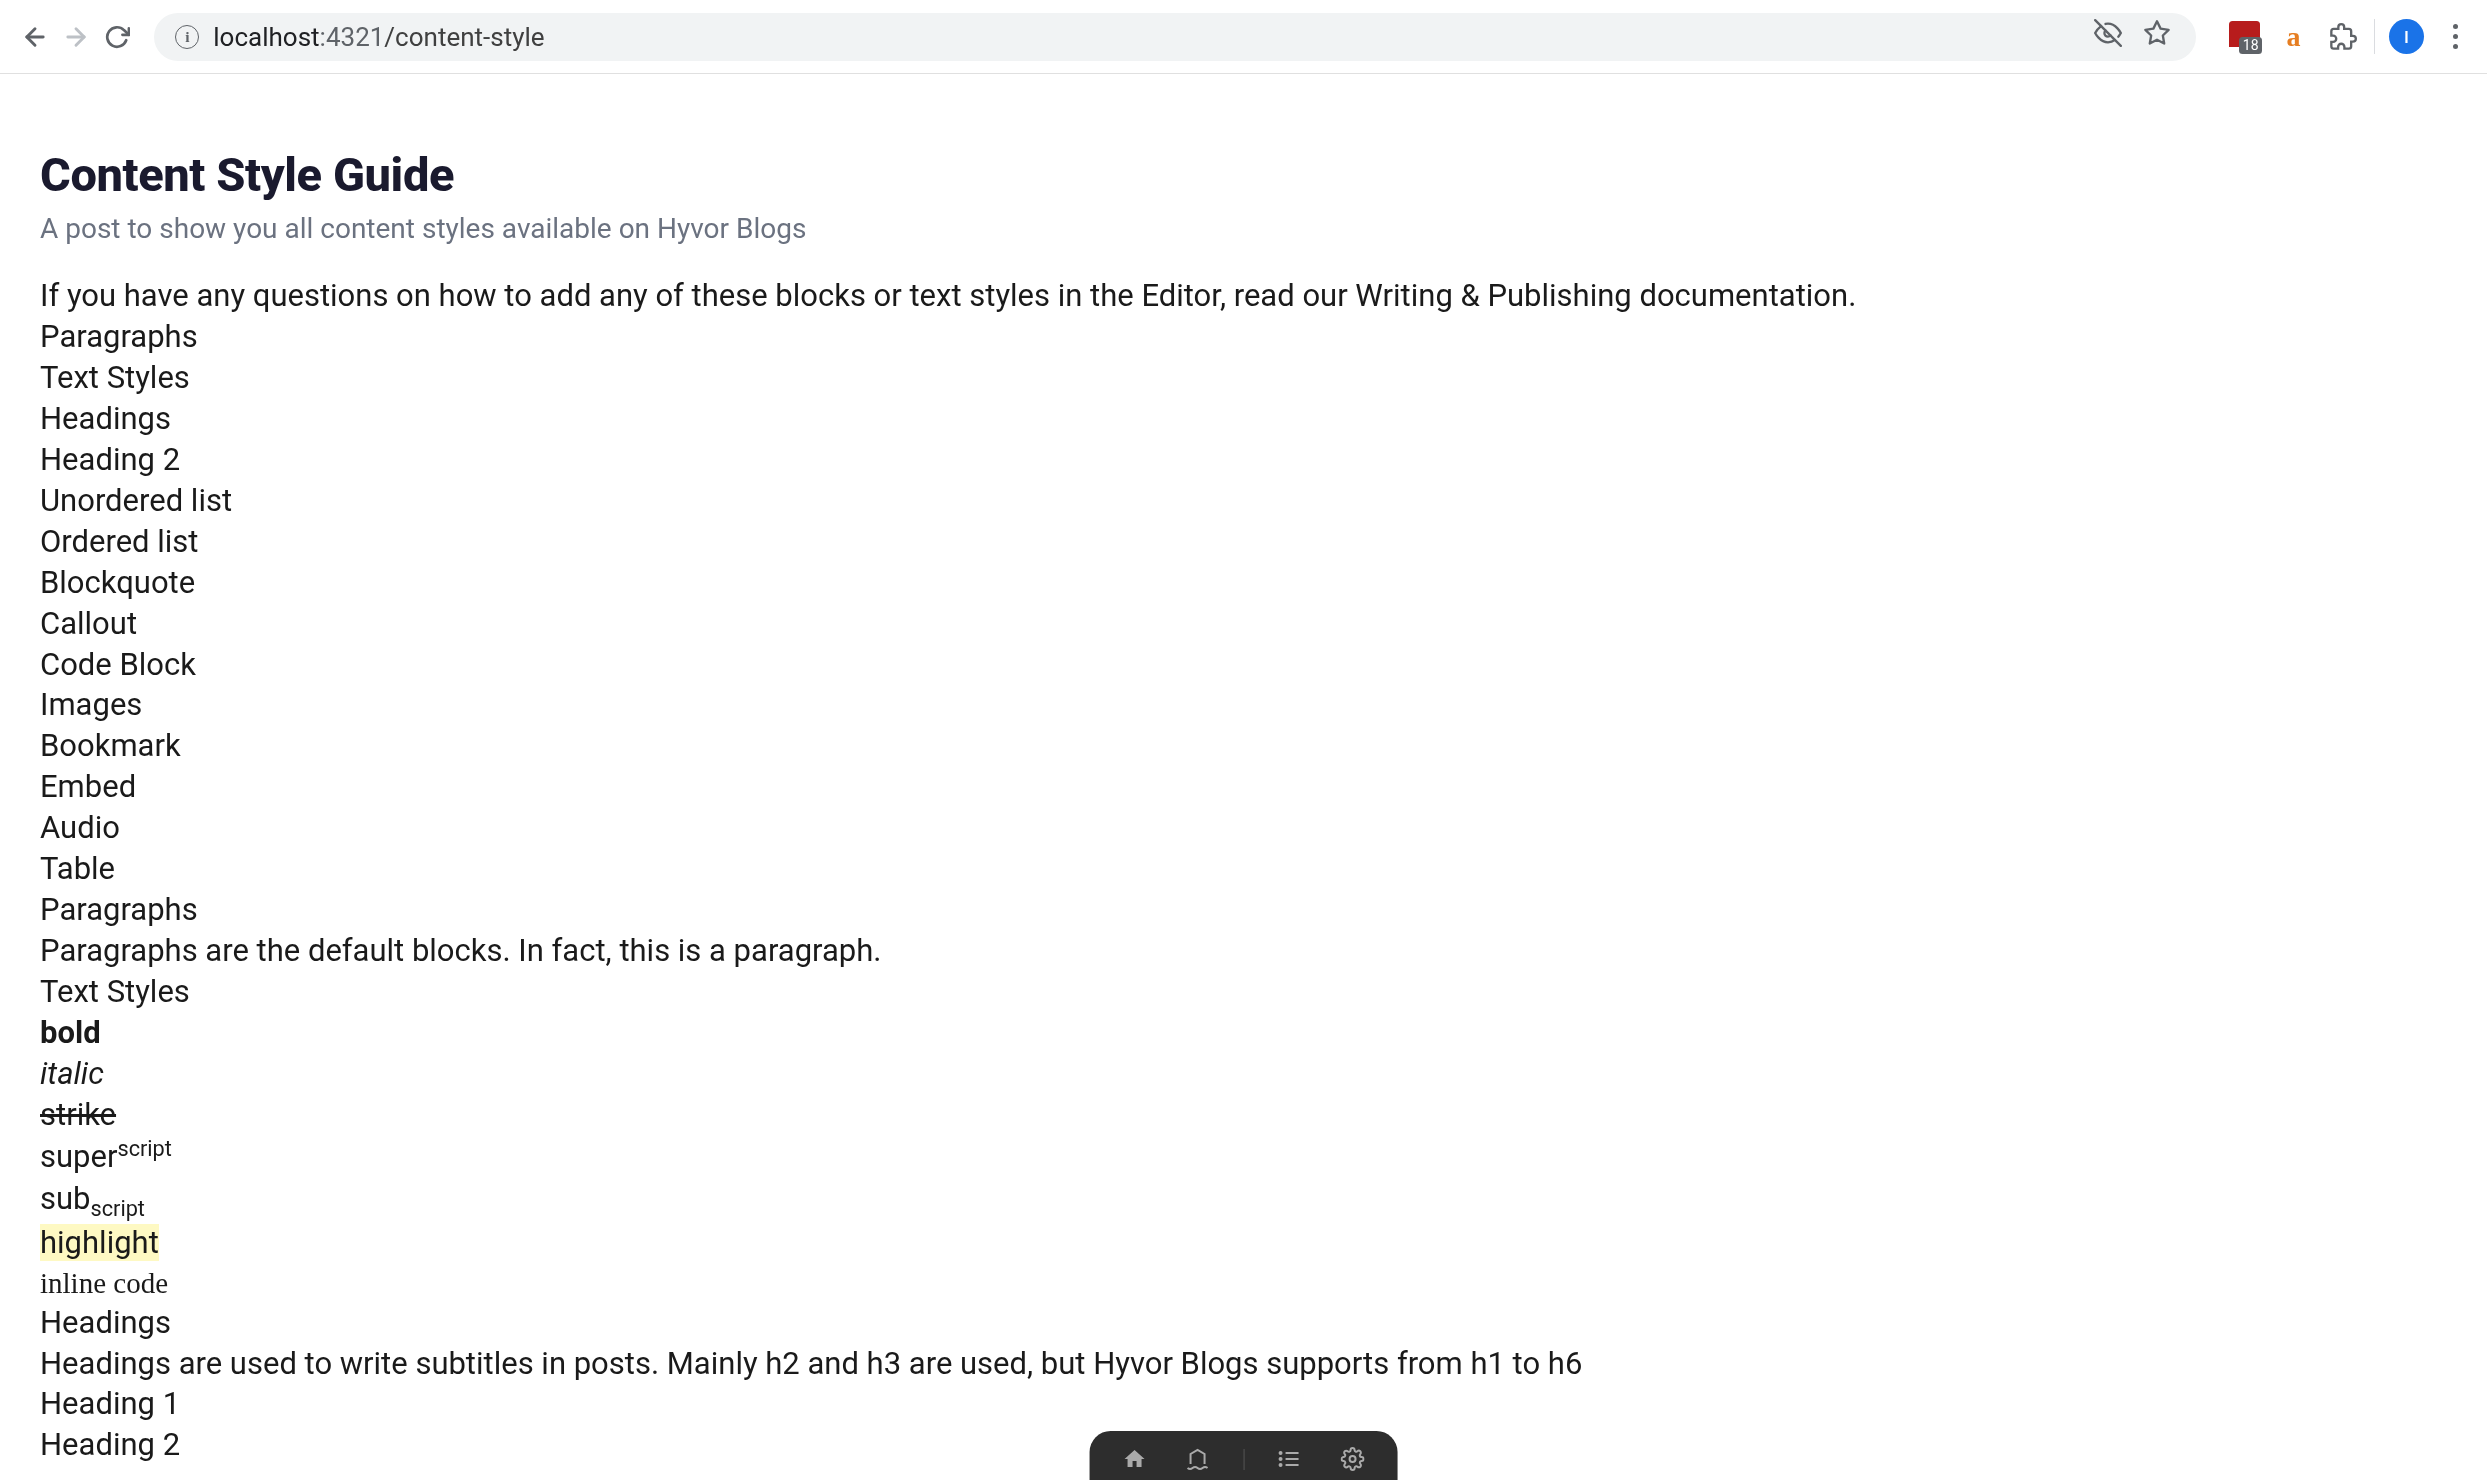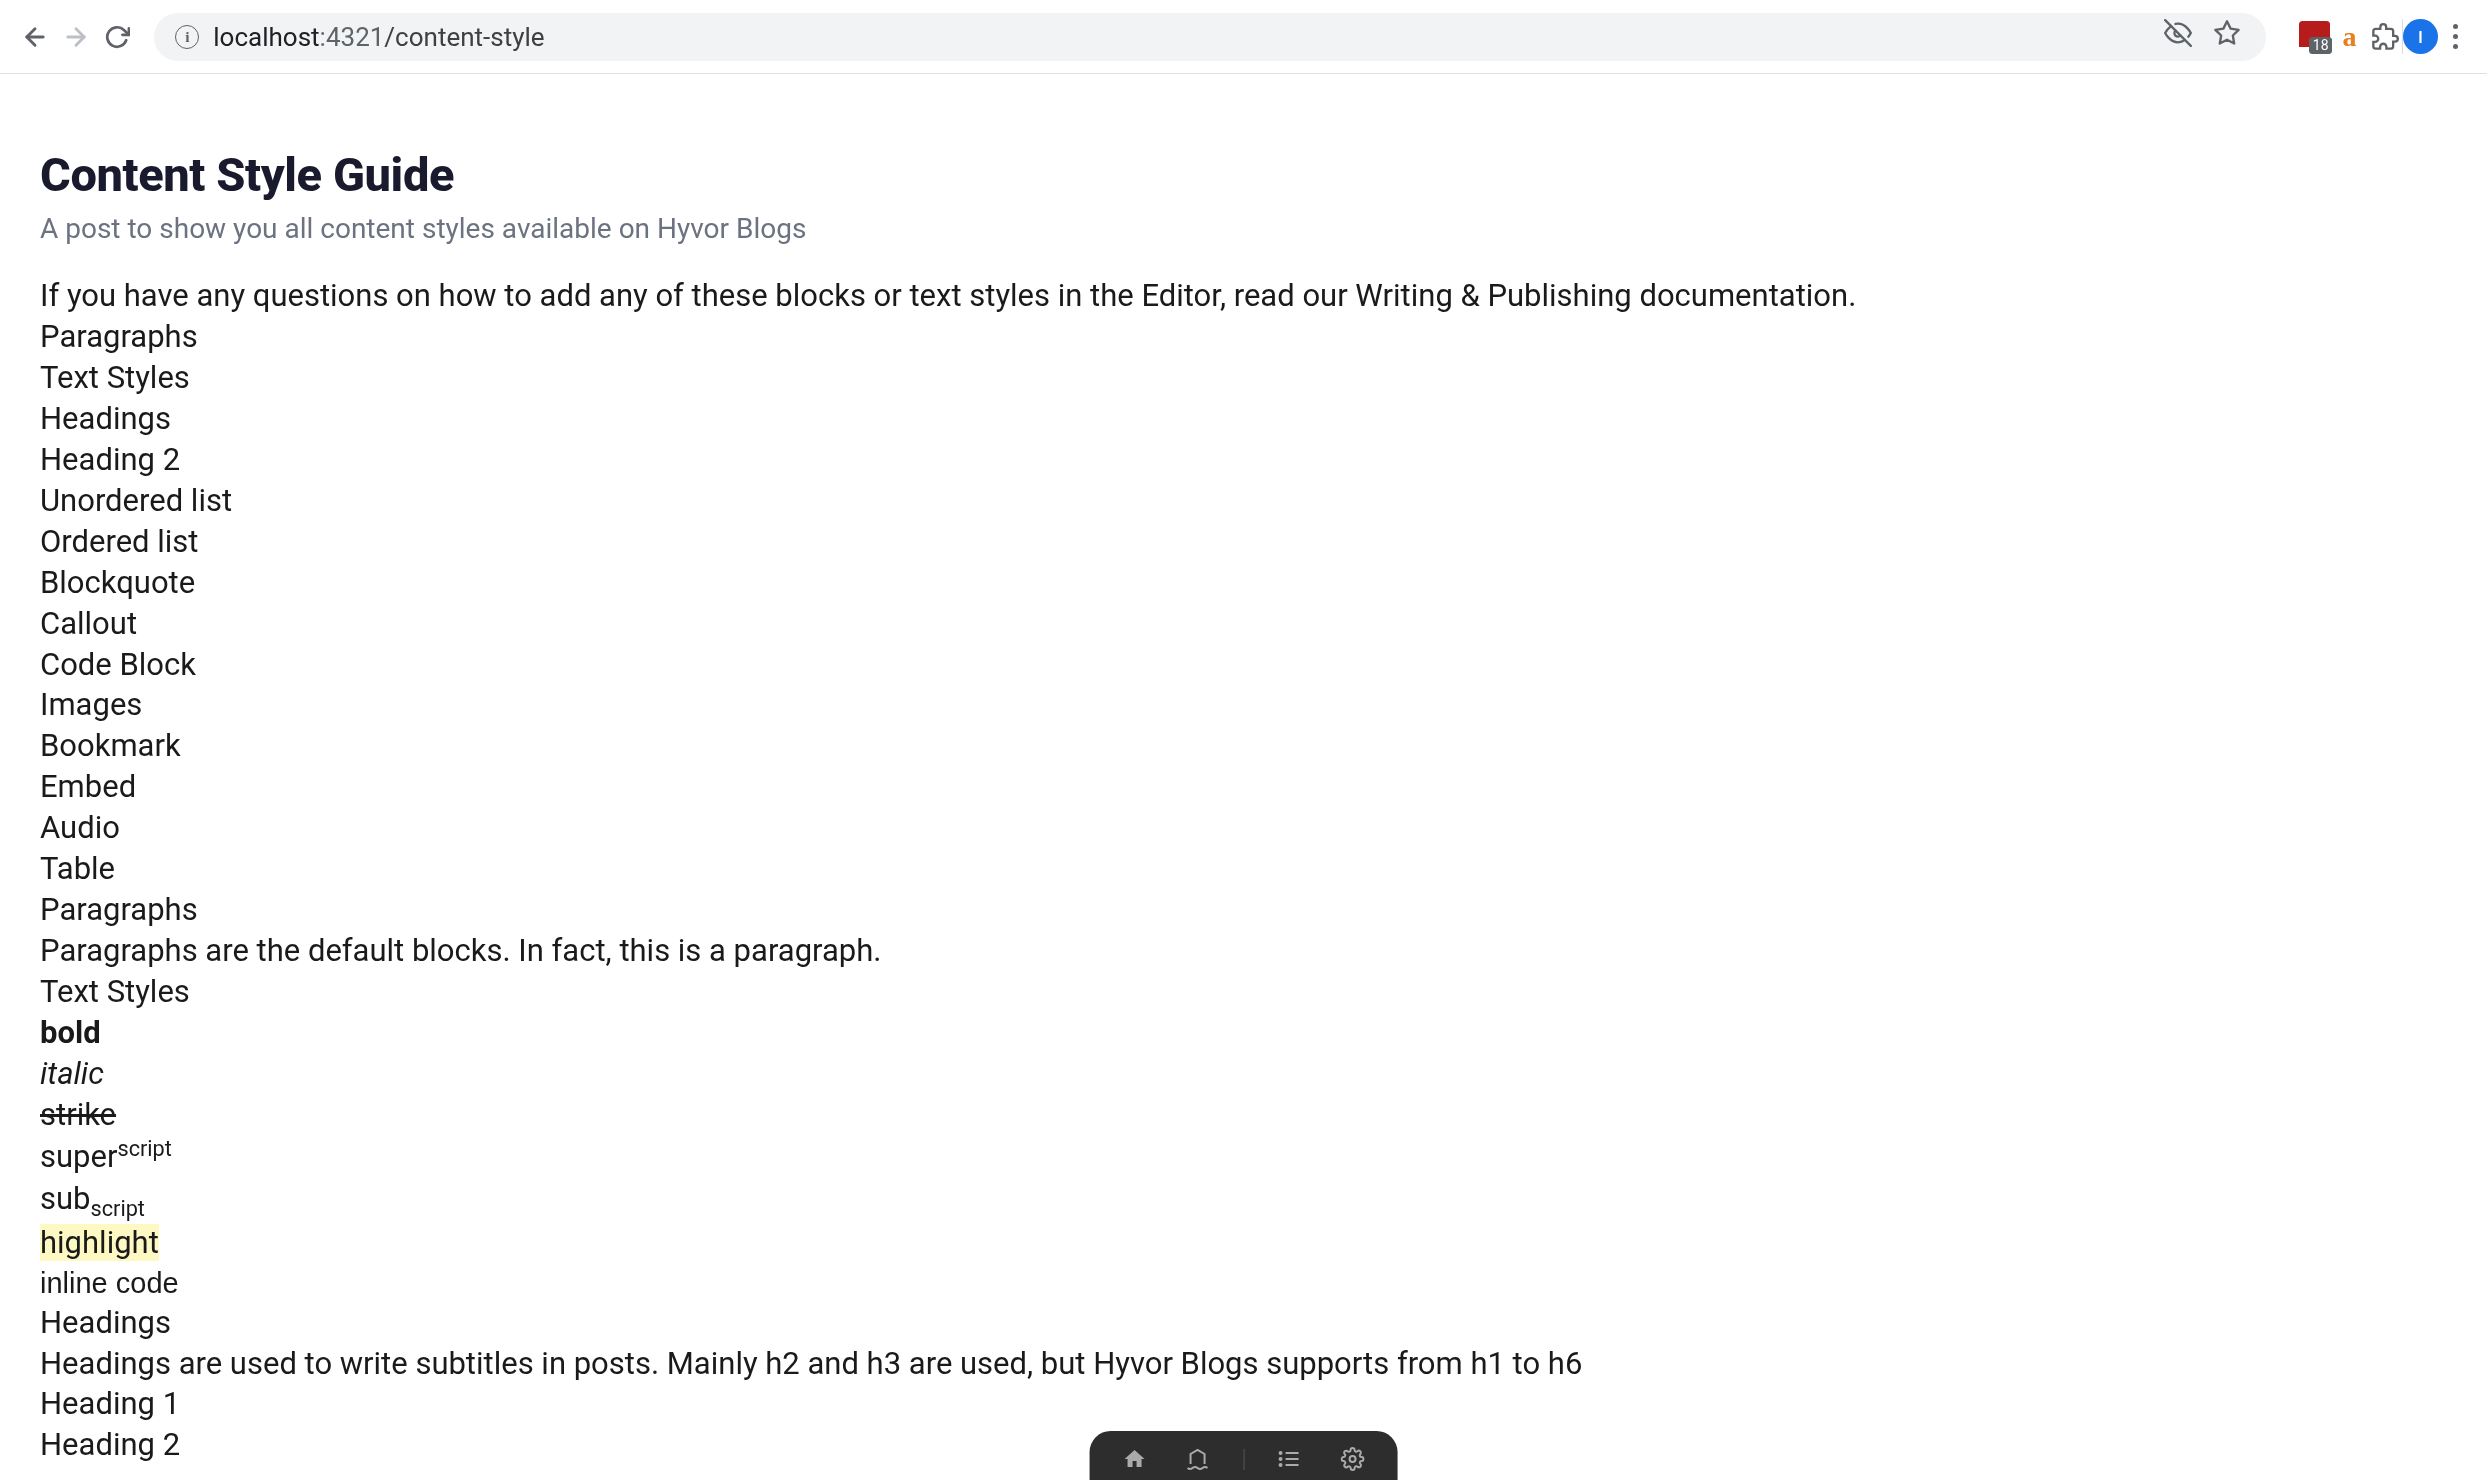--- a/index.html
+++ b/index.html
@@ -87,20 +87,21 @@
     .addr-icon {
       color: #5f6368;
       font-size: 28px;
       width: 35px;
       text-align: center;
     }
     
     .toolbar-right {
       display: flex;
       align-items: center;
+      gap: 14px;
       padding-left: 14px;
       text-align: center;
     }
     
     .ext-icon {
       width: 35px;
       height: 35px;
       display: flex;
       align-items: center;
       justify-content: center;
@@ -230,21 +231,21 @@
     .subscript {
       font-size: 0.7em;
       vertical-align: sub;
     }
     
     .highlight {
       background: #fef9c3;
     }
     
     .inline-code {
-      font-family: Liberation Sans, sans-serif;
+      font-family: Liberation Serif, serif;
       font-size: 29px;
     }
     
     
     .dock {
       position: fixed;
       bottom: 0;
       left: 50%;
       transform: translateX(-50%);
       background: #2d2d2d;

